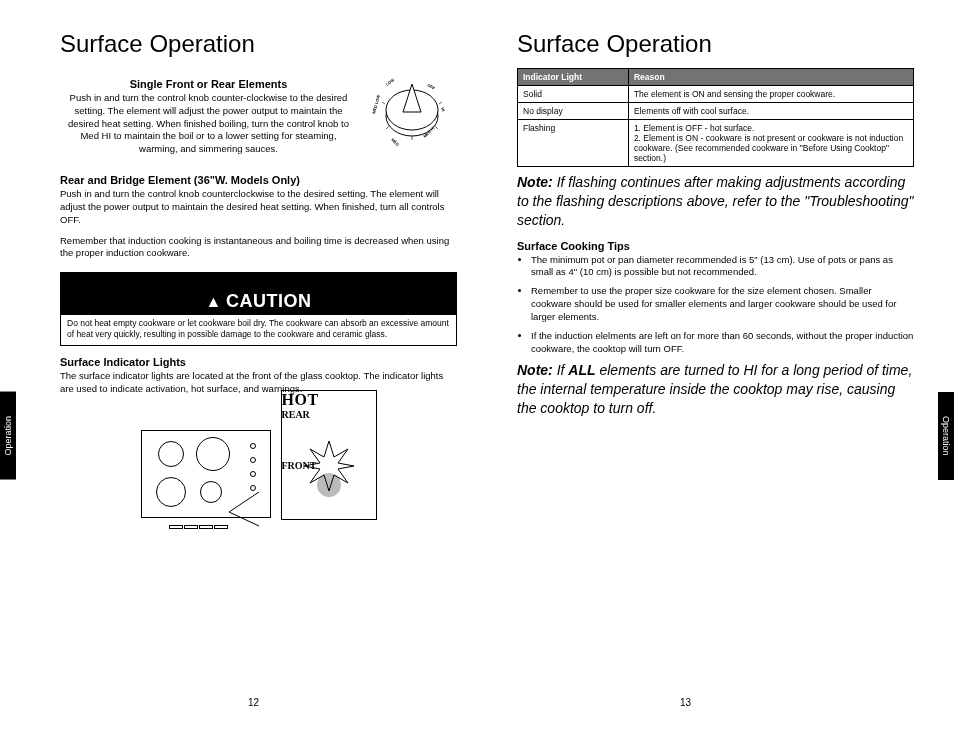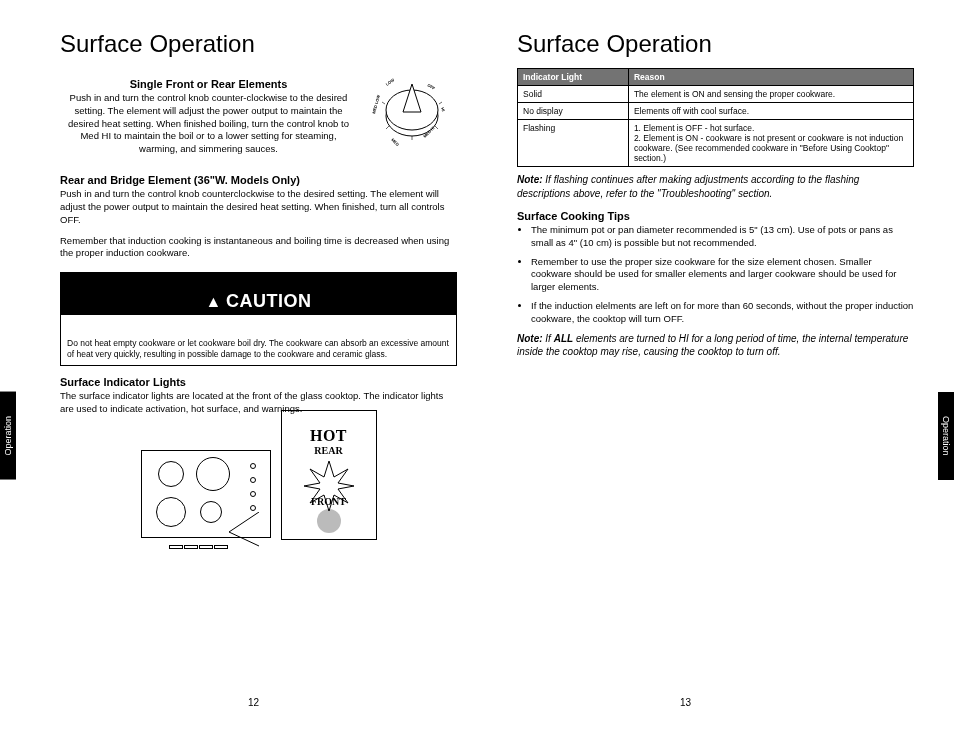--- a/index.html
+++ b/index.html
@@ -55,41 +55,40 @@
     font-size:18px;
     padding:18px 0 3px;
     font-family:"Arial Black", Arial, sans-serif;
     letter-spacing:0.5px;
   }
   .caution-head .warn { font-size:16px; margin-right:4px; }
   .caution-body {
     font-size:8.5px;
     line-height:1.3;
     padding:3px 6px 5px;
-    margin-top:20px;
   }
   .ind-table {
     width:100%;
     border-collapse: collapse;
     font-size:8.5px;
     margin-top:2px;
   }
   .ind-table th, .ind-table td {
     border:1px solid #000;
     vertical-align:top;
     padding:3px 5px;
     text-align:left;
   }
   .ind-table th {
     background:#737373;
     color:#fff;
     font-weight:bold;
   }
   .note {
-    font-size:10px;
+    font-size:14px;
     font-style:italic;
     line-height:1.35;
     margin-top:6px;
     margin-bottom:10px;
   }
   .note b.lead { font-weight:bold; font-style:italic; }
   ul.tips {
     font-size:9.5px;
     line-height:1.35;
     padding-left:14px;
@@ -144,22 +143,22 @@
   }
   .knob-col div { width:6px; height:6px; border:1px solid #000; border-radius:50%; }
   .ctrl-strip { position:absolute; bottom:-4px; left:14px; width:82px; height:8px; }
   .ctrl-strip span { display:inline-block; width:14px; height:4px; border:1px solid #000; margin-right:1px; }
 
   .callout {
     border:1.5px solid #000;
     width:96px;
     height:130px;
     position:relative;
-    text-align:center;
-    padding-top:16px;
+    text-align:left;
+    padding-top:0;
     margin-top:-20px;
   }
   .callout .hot {
     font-family:"Times New Roman", serif;
     font-weight:bold;
     font-size:16px;
     letter-spacing:0.5px;
   }
   .callout .rear {
     font-family:"Times New Roman", serif;

